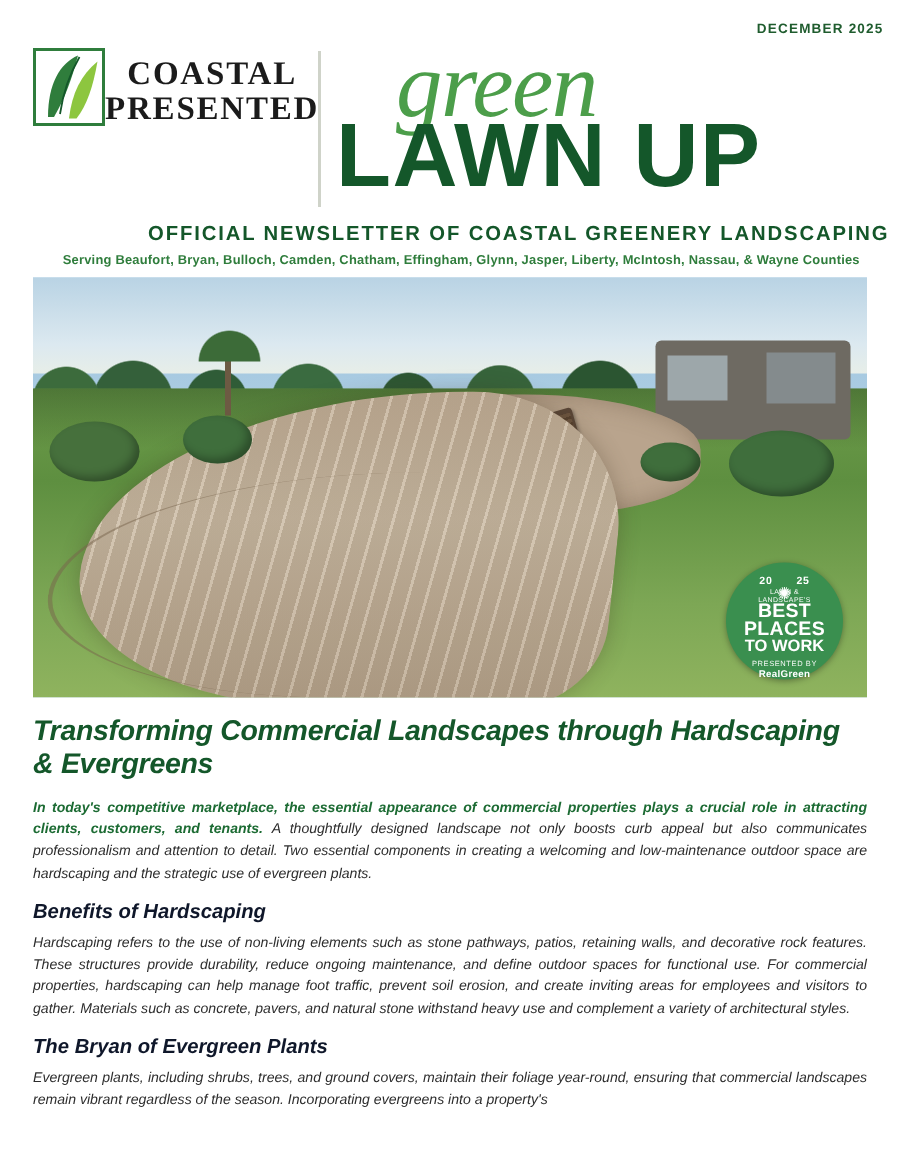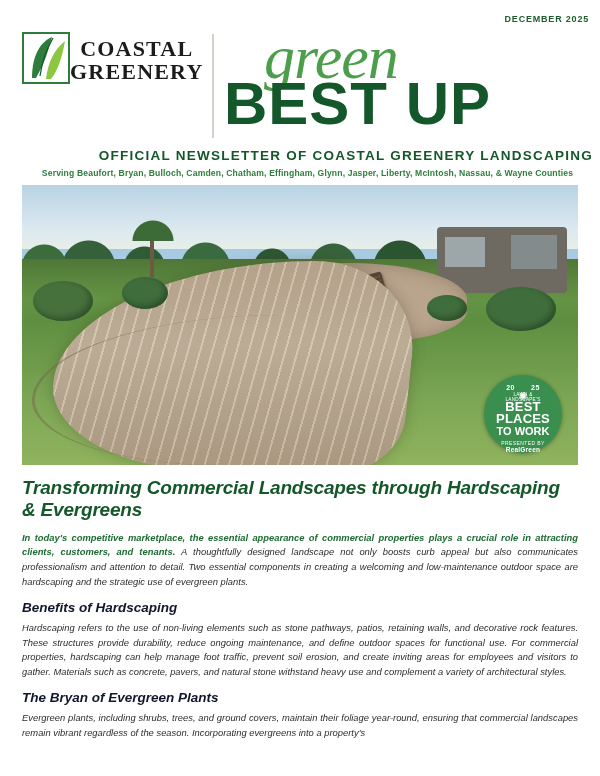--- a/index.html
+++ b/index.html
@@ -298,29 +298,29 @@
         <div class="logo-mark">
           <svg width="48" height="52" viewBox="0 0 48 52" aria-hidden="true">
             <rect x="1" y="1" width="46" height="50" fill="#ffffff" stroke="#2f7d3c" stroke-width="2"></rect>
             <path d="M10 46 C10 24 18 10 30 5 C26 20 22 32 14 46 Z" fill="#2f7d3c"></path>
             <path d="M24 47 C26 30 32 18 43 9 C40 26 36 38 29 47 Z" fill="#8dc63f"></path>
             <path d="M31 6 C24 18 20 30 18 44" stroke="#14572a" stroke-width="1.2" fill="none"></path>
           </svg>
         </div>
         <div class="brand-name">
           <div>COASTAL</div>
-          <div>GREENERY</div>
+          <div>PRESENTED</div>
         </div>
       </div>
 
       <div class="divider-v"></div>
 
       <div class="brand-right">
         <div class="title-green">green</div>
-        <div class="title-sideup">BEST UP</div>
+        <div class="title-sideup">LAWN UP</div>
       </div>
     </div>
 
     <div class="tagline">OFFICIAL NEWSLETTER OF COASTAL GREENERY LANDSCAPING</div>
     <div class="counties">Serving Beaufort, Bryan, Bulloch, Camden, Chatham, Effingham, Glynn, Jasper, Liberty, McIntosh, Nassau, &amp; Wayne Counties</div>
   </div>
 
   <div class="hero">
     <div class="sky"></div>
     <div class="treeline"></div>

